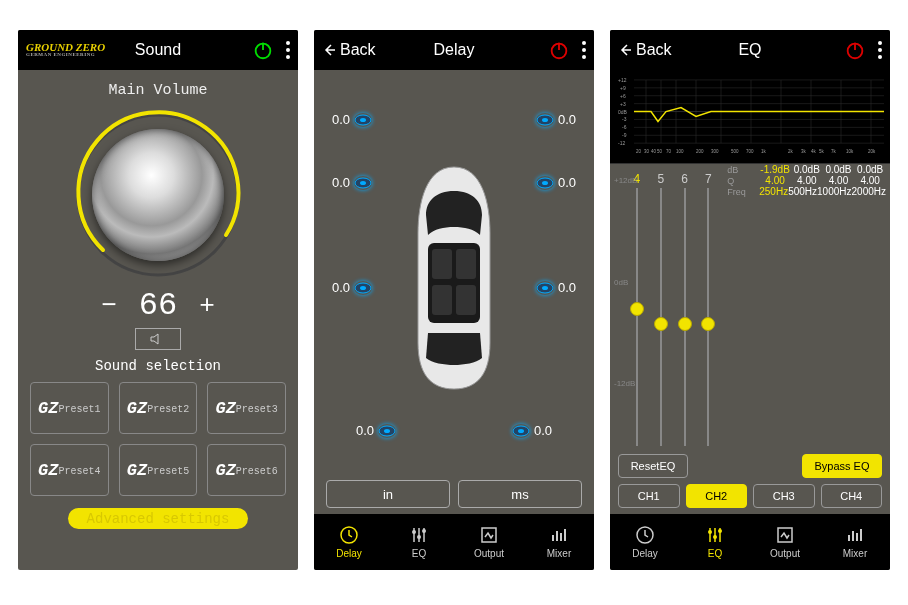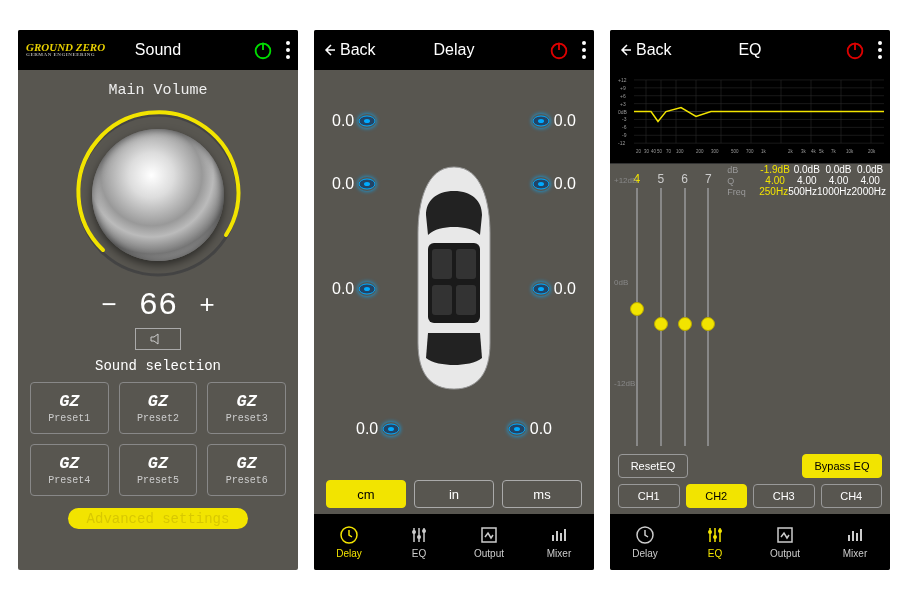--- a/index.html
+++ b/index.html
@@ -48,31 +48,31 @@
   .knob{ position:absolute; top:24px; left:24px; width:132px; height:132px; border-radius:50%;
     background: radial-gradient(circle at 45% 35%, #fff 0%, #ddd 20%, #999 45%, #bbb 55%, #777 70%, #ccc 85%, #888 100%);
     box-shadow: inset 0 0 8px rgba(0,0,0,0.6), 0 4px 8px rgba(0,0,0,0.5);
   }
   .vol-row{ display:flex; align-items:center; gap:22px; margin-top:2px;}
   .vol-row .pm{ font-size:26px; font-weight:300; cursor:pointer;}
   .vol-row .num{ font-size:32px; font-weight:300;}
   .mute-btn{ width:46px; height:22px; border:1px solid #aaa; display:flex; align-items:center; justify-content:center; margin-top:4px; cursor:pointer;}
   .sound-sel{ margin-top:8px; font-size:14px;}
   .preset-grid{ display:grid; grid-template-columns:repeat(3,1fr); gap:10px; width:100%; margin-top:8px;}
-  .preset{ border:1px solid #888; border-radius:4px; height:52px; display:flex; flex-direction:column; align-items:center; justify-content:center; cursor:pointer;}
+  .preset{ border:1px solid #888; border-radius:4px; height:52px; display:flex; flex-direction:row; align-items:center; justify-content:center; cursor:pointer;}
   .preset .gz{ font-weight:700; font-style:italic; font-size:17px;}
   .preset .pl{ font-size:10px; color:#ccc; margin-top:2px;}
   .adv-btn{ margin-top:12px; width:180px; height:21px; border-radius:16px; background:#f2e400; color:#d8c800; display:flex; align-items:center; justify-content:center; font-size:14px; cursor:pointer;}
 
   
   .s2-body{ flex:1; display:flex; flex-direction:column; padding:10px 12px 6px;}
   .car-area{ flex:1; position:relative;}
   .speaker{ position:absolute; display:flex; align-items:center; gap:4px;}
   .spk-icon{ width:18px; height:14px; border-radius:50%; box-shadow: 0 0 4px #0af;}
-  .spk-val{ font-size:16px;}
+  .spk-val{ font-size:13px;}
   .speaker.left{ flex-direction:row;}
   .speaker.right{ flex-direction:row-reverse;}
   .car{ position:absolute; left:50%; top:50%; transform:translate(-50%,-50%); width:96px; height:230px;}
   .unit-row{ display:flex; gap:8px; margin-top:4px;}
   .unit{ flex:1; height:28px; border:1px solid #aaa; border-radius:4px; display:flex; align-items:center; justify-content:center; font-size:13px; cursor:pointer;}
   .unit.active{ background:#f2e400; color:#000; border-color:#f2e400;}
   .bottom-nav{ height:56px; background:#000; display:flex;}
   .nav-item{ flex:1; display:flex; flex-direction:column; align-items:center; justify-content:center; gap:3px; font-size:10px; color:#ccc; cursor:pointer;}
   .nav-item.active{ color:#f2e400;}
   .nav-icon{ width:20px; height:20px;}
@@ -260,21 +260,20 @@
         </div>
       <div class="speaker right" style="bottom:38px;right:30px">
           <span class="spk-val">0.0</span>
           <svg class="spk-icon" viewBox="0 0 18 14">
             <ellipse cx="9" cy="7" rx="8" ry="5" fill="#246" stroke="#0af"></ellipse>
             <ellipse cx="9" cy="7" rx="3" ry="2" fill="#0af"></ellipse>
           </svg>
         </div>
     </div>
     <div class="unit-row">
-      <div class="unit active">cm</div>
       <div class="unit">in</div>
       <div class="unit">ms</div>
     </div>
   </div>
   <div class="bottom-nav">
     <div class="nav-item active">
         <svg class="nav-icon" viewBox="0 0 20 20">
           <circle cx="10" cy="10" r="8" fill="none" stroke="currentColor" stroke-width="1.5"></circle>
           <path d="M10 5 V10 L13 12" stroke="currentColor" fill="none" stroke-width="1.5"></path>
         </svg>

